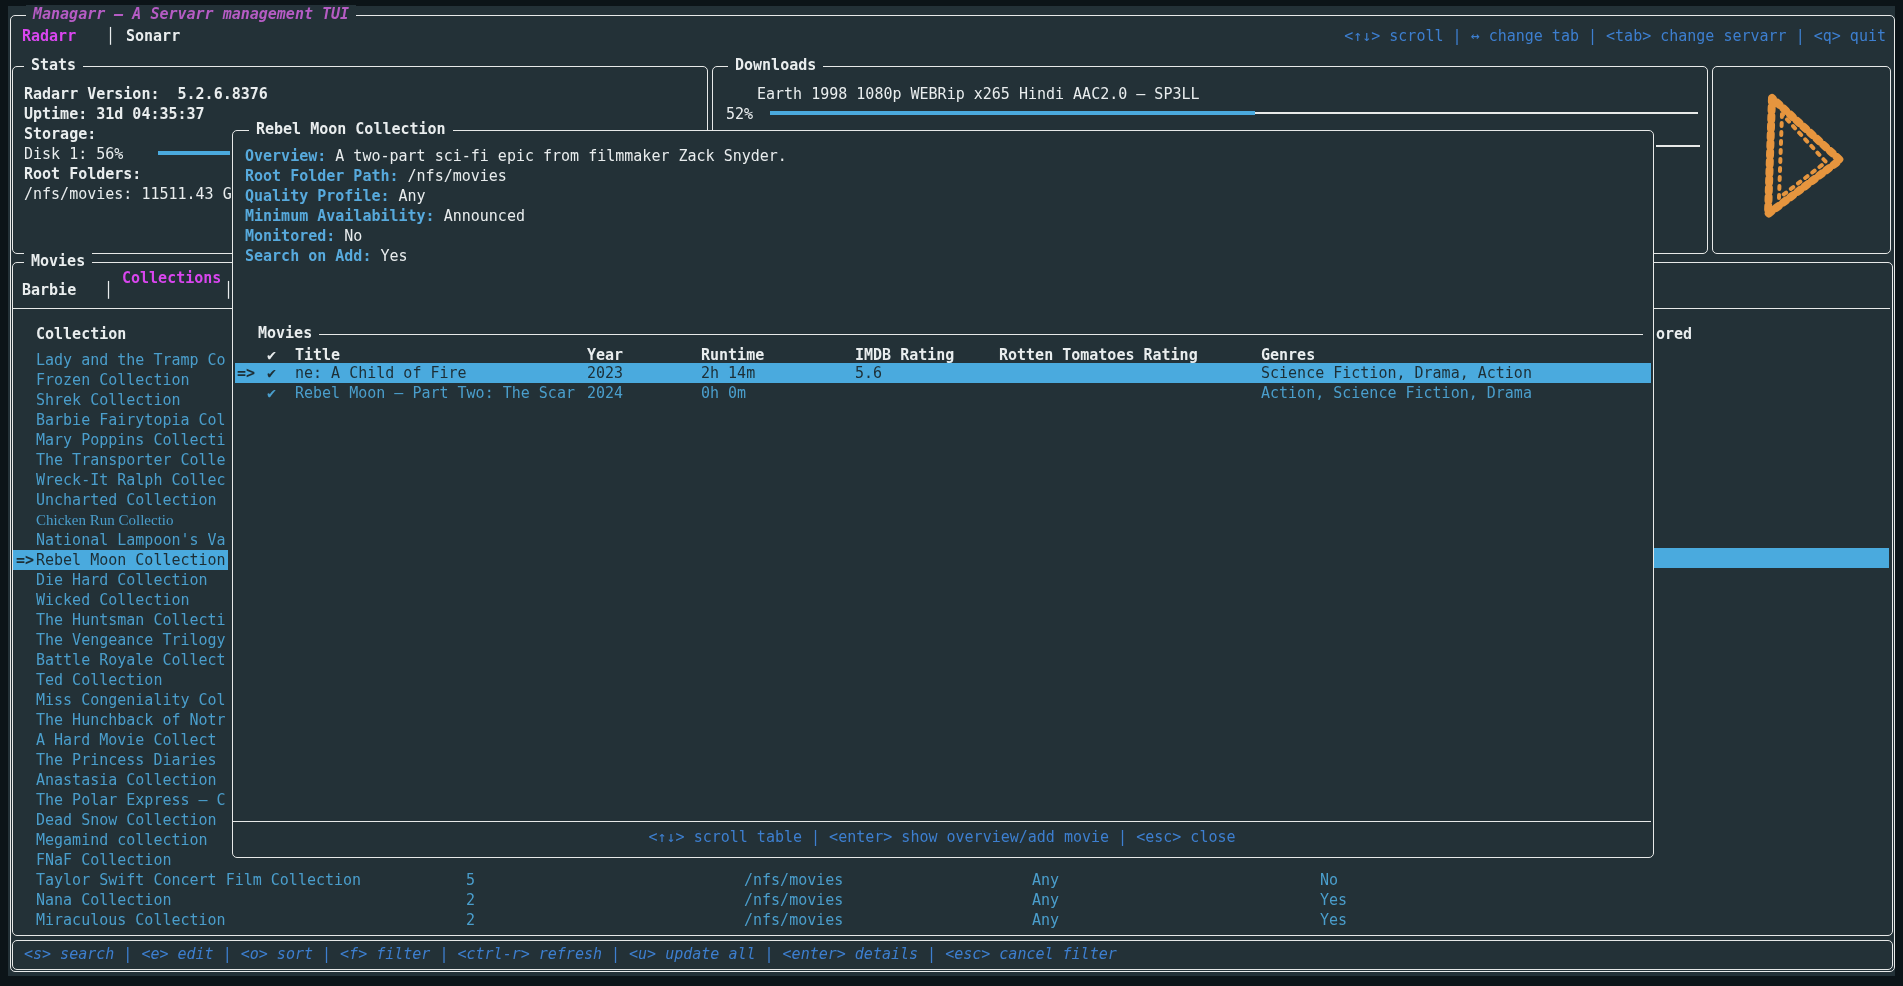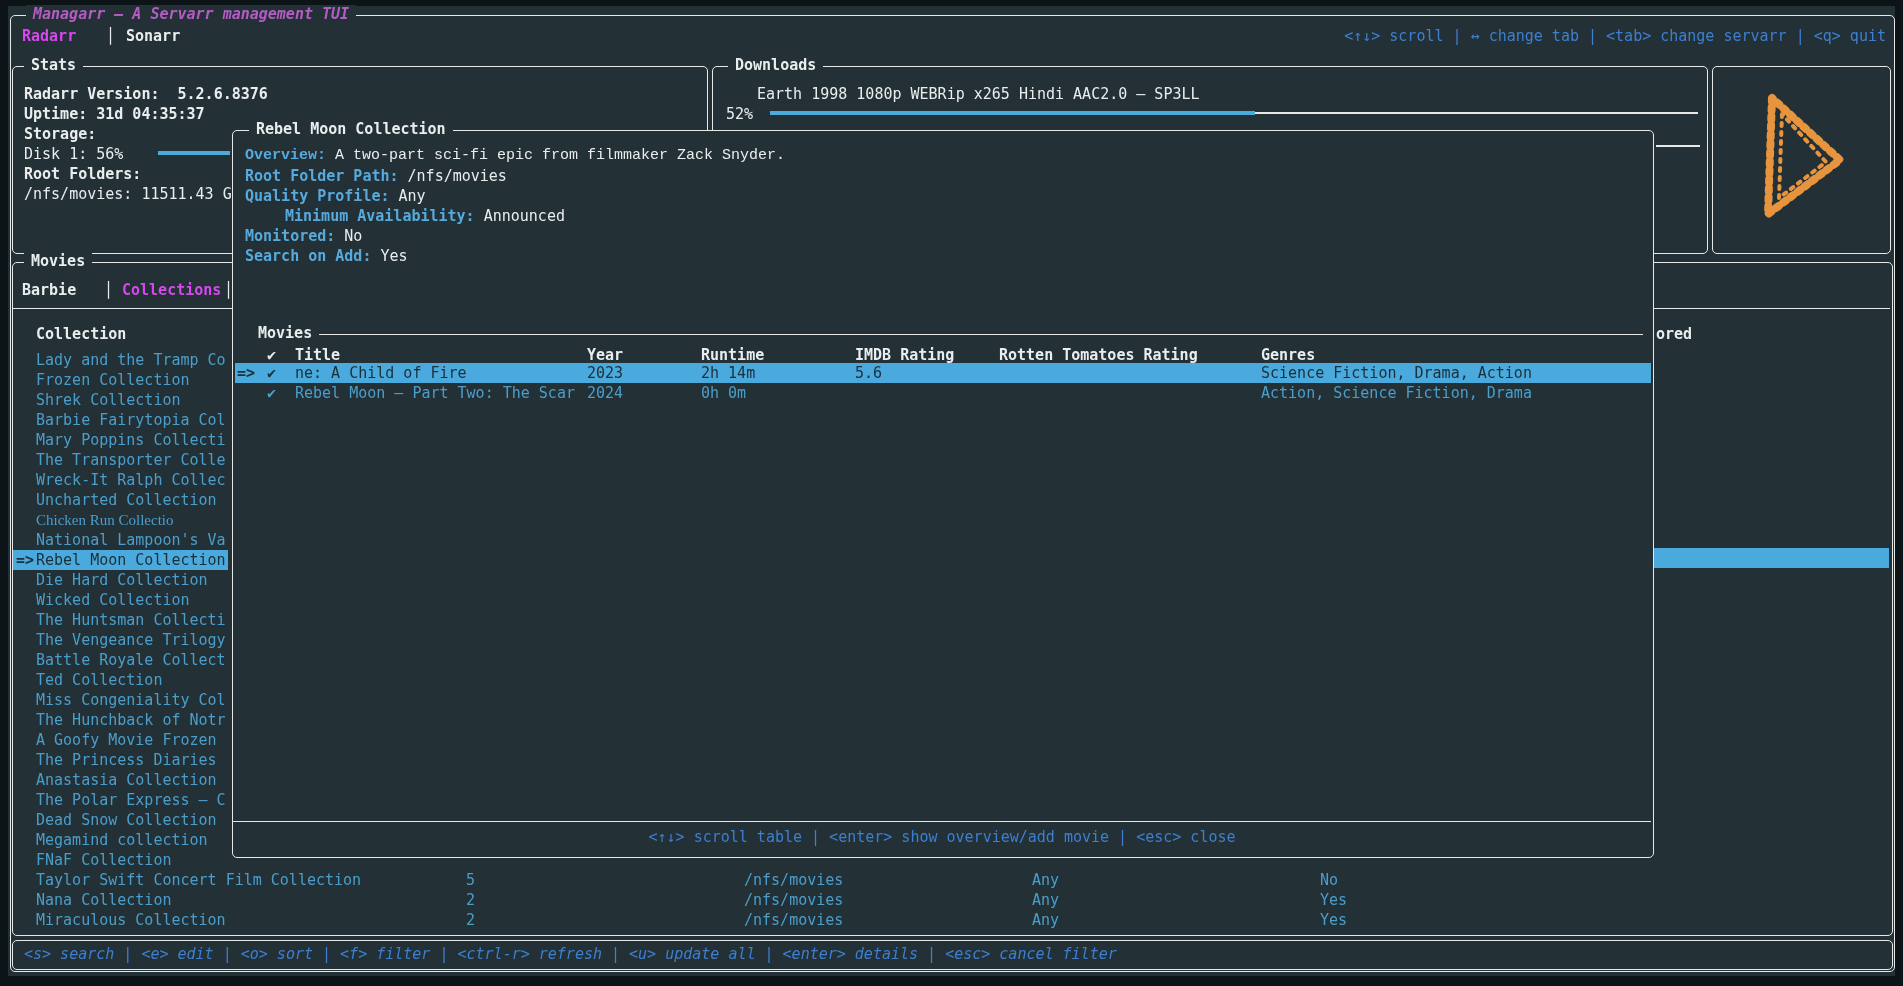--- a/index.html
+++ b/index.html
@@ -65,21 +65,21 @@
   <div class="box" style="left:1712px;top:66px;width:177px;height:186px;"></div>
   <svg style="position:absolute;left:1738px;top:82px;" width="126" height="154" viewBox="0 0 126 154">
     <path d="M34 16 L30 132 L102 78 Z" fill="none" stroke="#e6953e" stroke-width="8" stroke-dasharray="3.5 5.5" stroke-linejoin="round" stroke-linecap="round"></path>
     <path d="M44 32 L41 116 L88 80 Z" fill="none" stroke="#e6953e" stroke-width="4" stroke-dasharray="3 6" stroke-linejoin="round" stroke-linecap="round"></path>
   </svg>
 
   <div class="box" style="left:12px;top:262px;width:1879px;height:672px;"></div>
   <div class="ptitle" style="left:24px;top:252px;">Movies</div>
   <div class="t b white" style="left:22px;top:280px;">Barbie</div>
   <div class="t white" style="left:104px;top:280px;">│</div>
-  <div class="t b orange" style="left:122px;top:280px;">Collections</div>
+  <div class="t b orange" style="left:122px;top:268px;">Collections</div>
   <div class="t white" style="left:224px;top:280px;">│</div>
   <div class="rule" style="left:13px;top:308px;width:1877px;"></div>
 
   <div class="t b" style="left:36px;top:324px;">Collection</div>
   <div class="t b" style="left:1656px;top:324px;">ored</div>
 
   <div class="hbar" style="left:1654px;top:548px;width:235px;"></div>
 
   <div>
       <div class="lrow" style="top: 350px; width: 215px;"><span class="nm">Lady and the Tramp Co</span></div>
@@ -94,21 +94,21 @@
       <div class="lrow" style="top: 530px; width: 215px;"><span class="nm">National Lampoon's Va</span></div>
       <div class="lrow sel" style="top: 550px; width: 215px;"><span class="mark">=&gt;</span><span class="nm">Rebel Moon Collection</span></div>
       <div class="lrow" style="top: 570px; width: 215px;"><span class="nm">Die Hard Collection</span></div>
       <div class="lrow" style="top: 590px; width: 215px;"><span class="nm">Wicked Collection</span></div>
       <div class="lrow" style="top: 610px; width: 215px;"><span class="nm">The Huntsman Collecti</span></div>
       <div class="lrow" style="top: 630px; width: 215px;"><span class="nm">The Vengeance Trilogy</span></div>
       <div class="lrow" style="top: 650px; width: 215px;"><span class="nm">Battle Royale Collect</span></div>
       <div class="lrow" style="top: 670px; width: 215px;"><span class="nm">Ted Collection</span></div>
       <div class="lrow" style="top: 690px; width: 215px;"><span class="nm">Miss Congeniality Col</span></div>
       <div class="lrow" style="top: 710px; width: 215px;"><span class="nm">The Hunchback of Notr</span></div>
-      <div class="lrow" style="top: 730px; width: 215px;"><span class="nm">A Goofy Movie Frozen</span></div>
+      <div class="lrow" style="top: 730px; width: 215px;"><span class="nm">A Hard Movie Collect</span></div>
       <div class="lrow" style="top: 750px; width: 215px;"><span class="nm">The Princess Diaries</span></div>
       <div class="lrow" style="top: 770px; width: 215px;"><span class="nm">Anastasia Collection</span></div>
       <div class="lrow" style="top: 790px; width: 215px;"><span class="nm">The Polar Express – C</span></div>
       <div class="lrow" style="top: 810px; width: 215px;"><span class="nm">Dead Snow Collection</span></div>
       <div class="lrow" style="top: 830px; width: 215px;"><span class="nm">Megamind collection</span></div>
       <div class="lrow" style="top: 850px; width: 215px;"><span class="nm">FNaF Collection</span></div>
       <div class="lrow" style="top: 870px; width: 420px;"><span class="nm">Taylor Swift Concert Film Collection</span></div>
       <div class="lrow" style="top: 890px; width: 420px;"><span class="nm">Nana Collection</span></div>
       <div class="lrow" style="top: 910px; width: 420px;"><span class="nm">Miraculous Collection</span></div>
     </div>
@@ -127,24 +127,24 @@
       <div class="cell" style="left: 1032px; top: 910px;">Any</div>
       <div class="cell" style="left: 1320px; top: 910px;">Yes</div>
     </div>
 
   <div class="box" style="left:12px;top:940px;width:1879px;height:28px;"></div>
   <div class="t hint" style="left:24px;top:944px;font-style:italic;">&lt;s&gt; search | &lt;e&gt; edit | &lt;o&gt; sort | &lt;f&gt; filter | &lt;ctrl-r&gt; refresh | &lt;u&gt; update all | &lt;enter&gt; details | &lt;esc&gt; cancel filter</div>
 
   <div id="modal">
     <div class="ptitle" style="left:16px;top:-11px;">Rebel Moon Collection</div>
 
-    <div class="m" style="left:12px;top:15px;font-family:Liberation Mono, monospace;"><span class="lbl">Overview:</span><span> A two-part sci-fi epic from filmmaker Zack Snyder.</span></div>
+    <div class="m" style="left:12px;top:15px;"><span class="lbl">Overview:</span><span> A two-part sci-fi epic from filmmaker Zack Snyder.</span></div>
     <div class="m" style="left:12px;top:35px;"><span class="lbl">Root Folder Path:</span><span> /nfs/movies</span></div>
     <div class="m" style="left:12px;top:55px;"><span class="lbl">Quality Profile:</span><span> Any</span></div>
-    <div class="m" style="left:12px;top:75px;margin-left:40px;"><span class="lbl">Minimum Availability:</span><span> Announced</span></div>
+    <div class="m" style="left:12px;top:75px;"><span class="lbl">Minimum Availability:</span><span> Announced</span></div>
     <div class="m" style="left:12px;top:95px;"><span class="lbl">Monitored:</span><span> No</span></div>
     <div class="m" style="left:12px;top:115px;"><span class="lbl">Search on Add:</span><span> Yes</span></div>
 
     <div class="rule" style="left:18px;top:203px;width:1392px;"></div>
     <div class="ptitle" style="left:18px;top:193px;">Movies</div>
 
     <div class="m b" style="left:34px;top:214px;">✔</div>
     <div class="m b" style="left:62px;top:214px;">Title</div>
     <div class="m b" style="left:354px;top:214px;">Year</div>
     <div class="m b" style="left:468px;top:214px;">Runtime</div>

